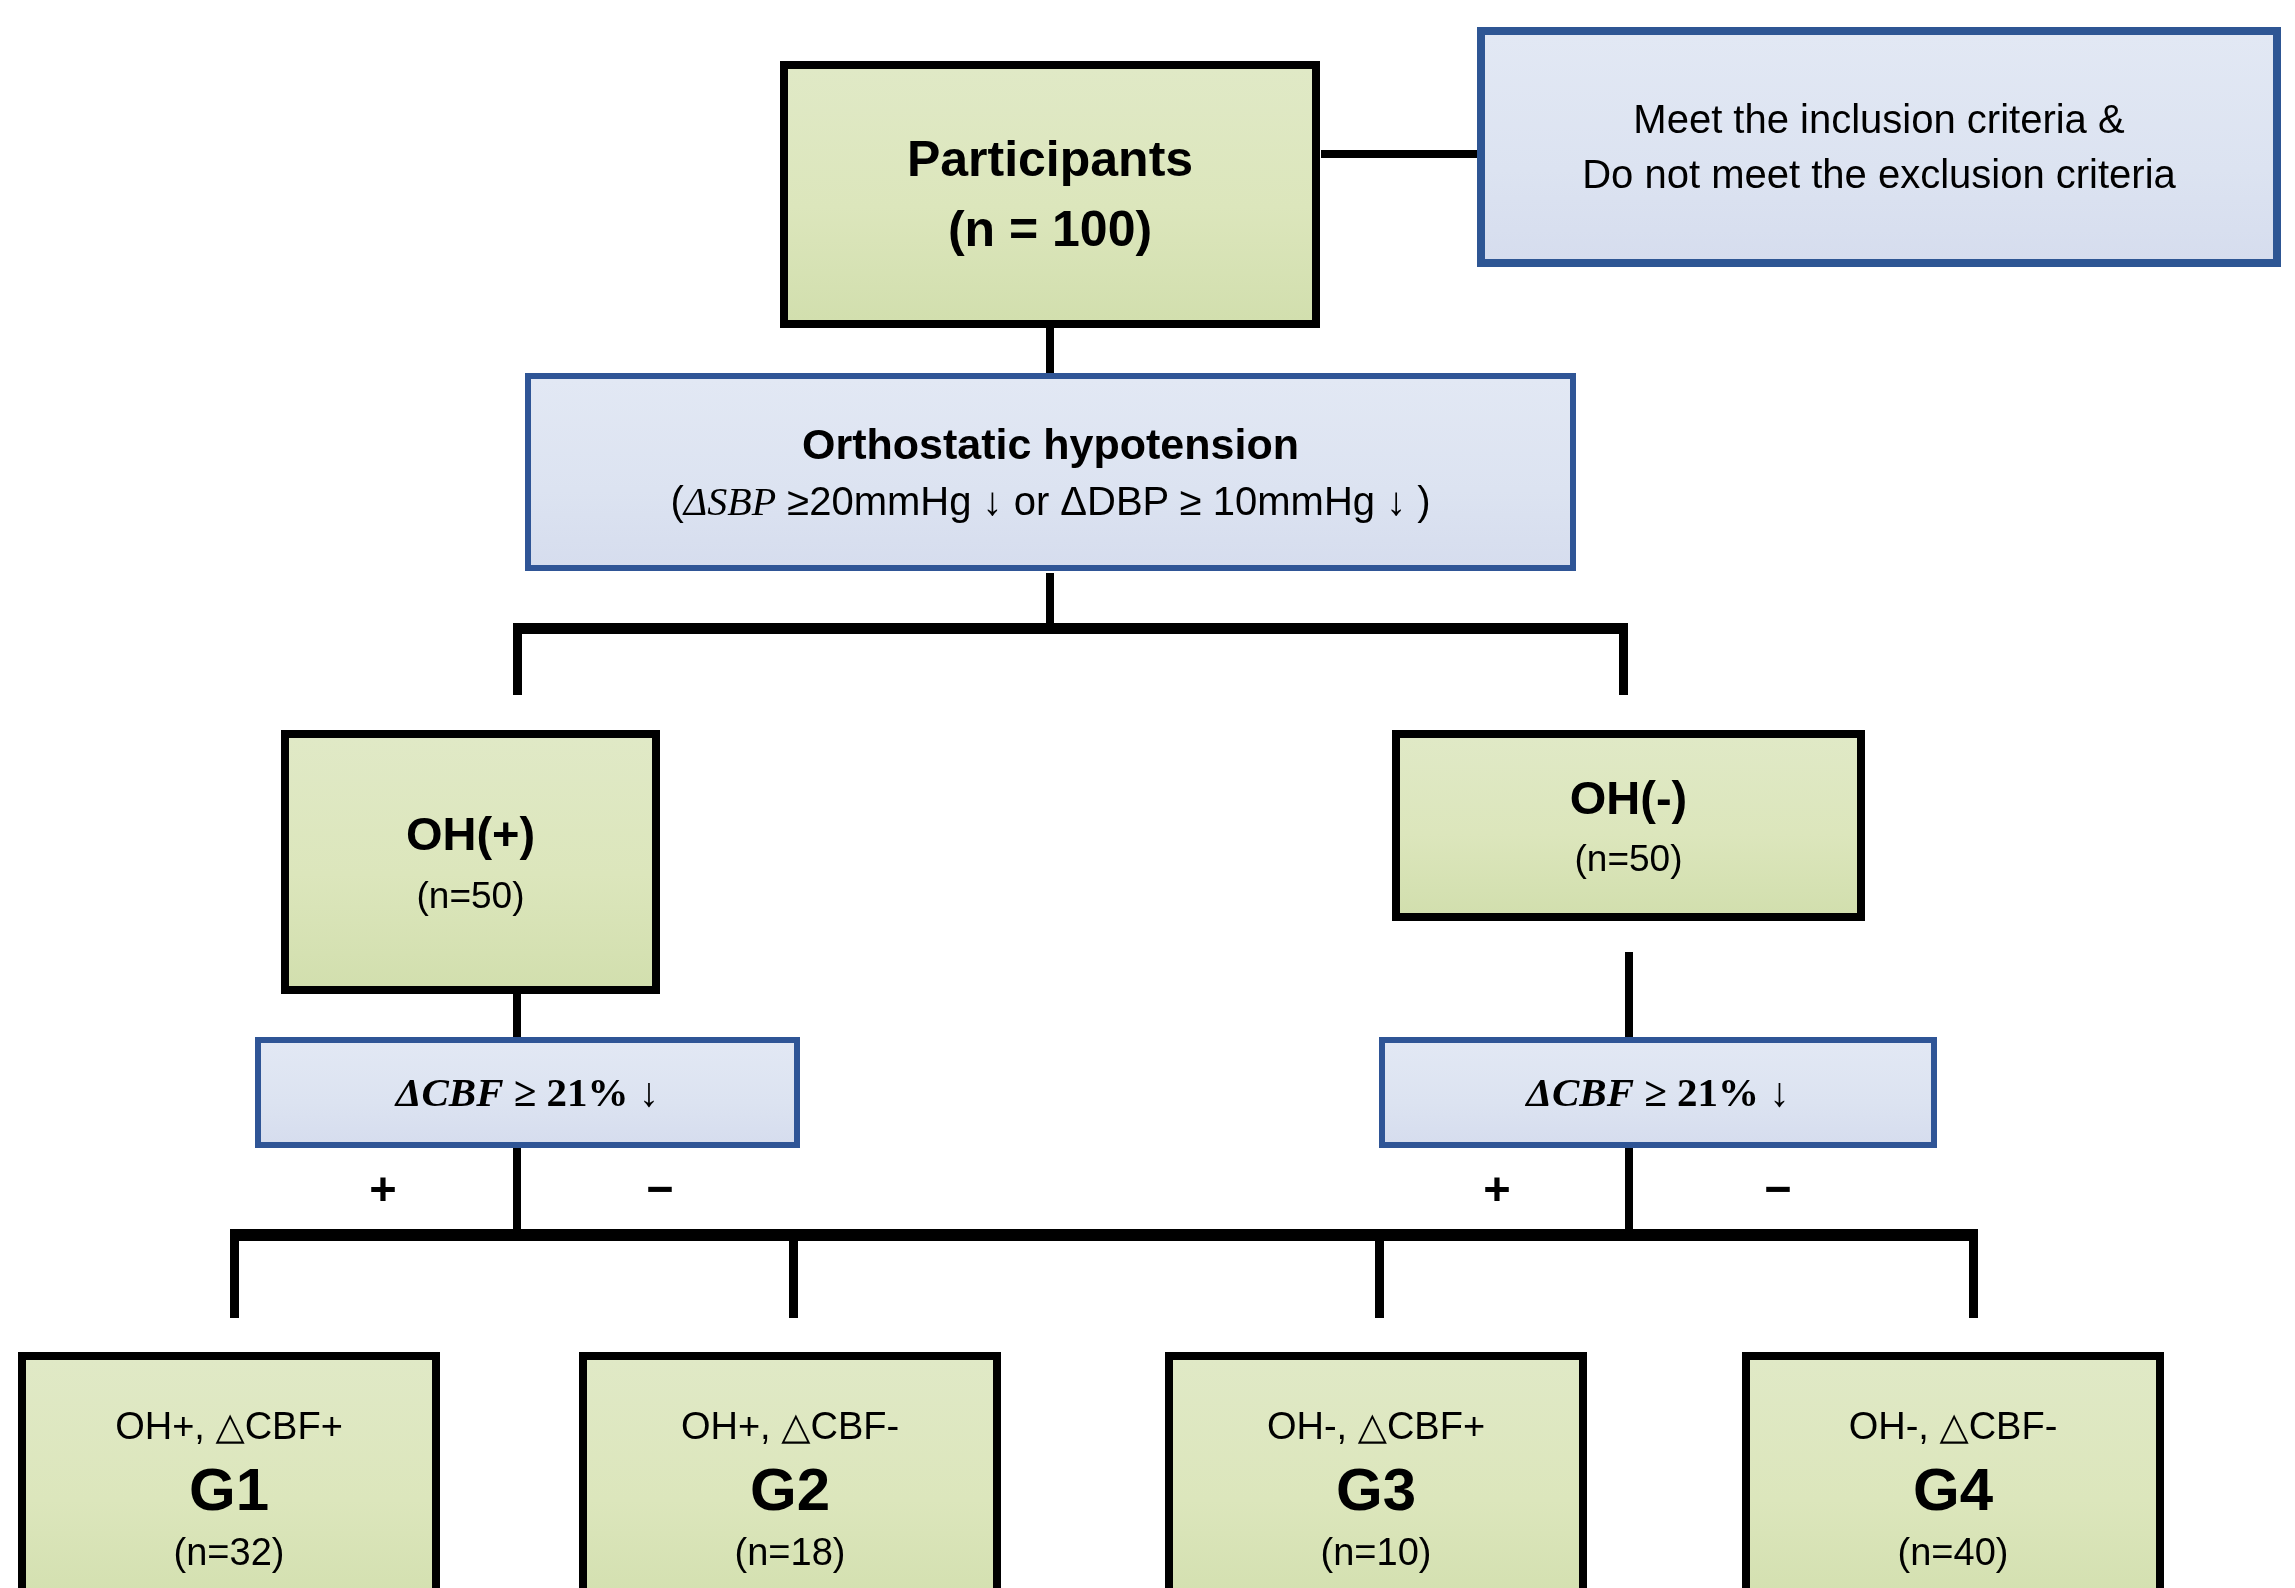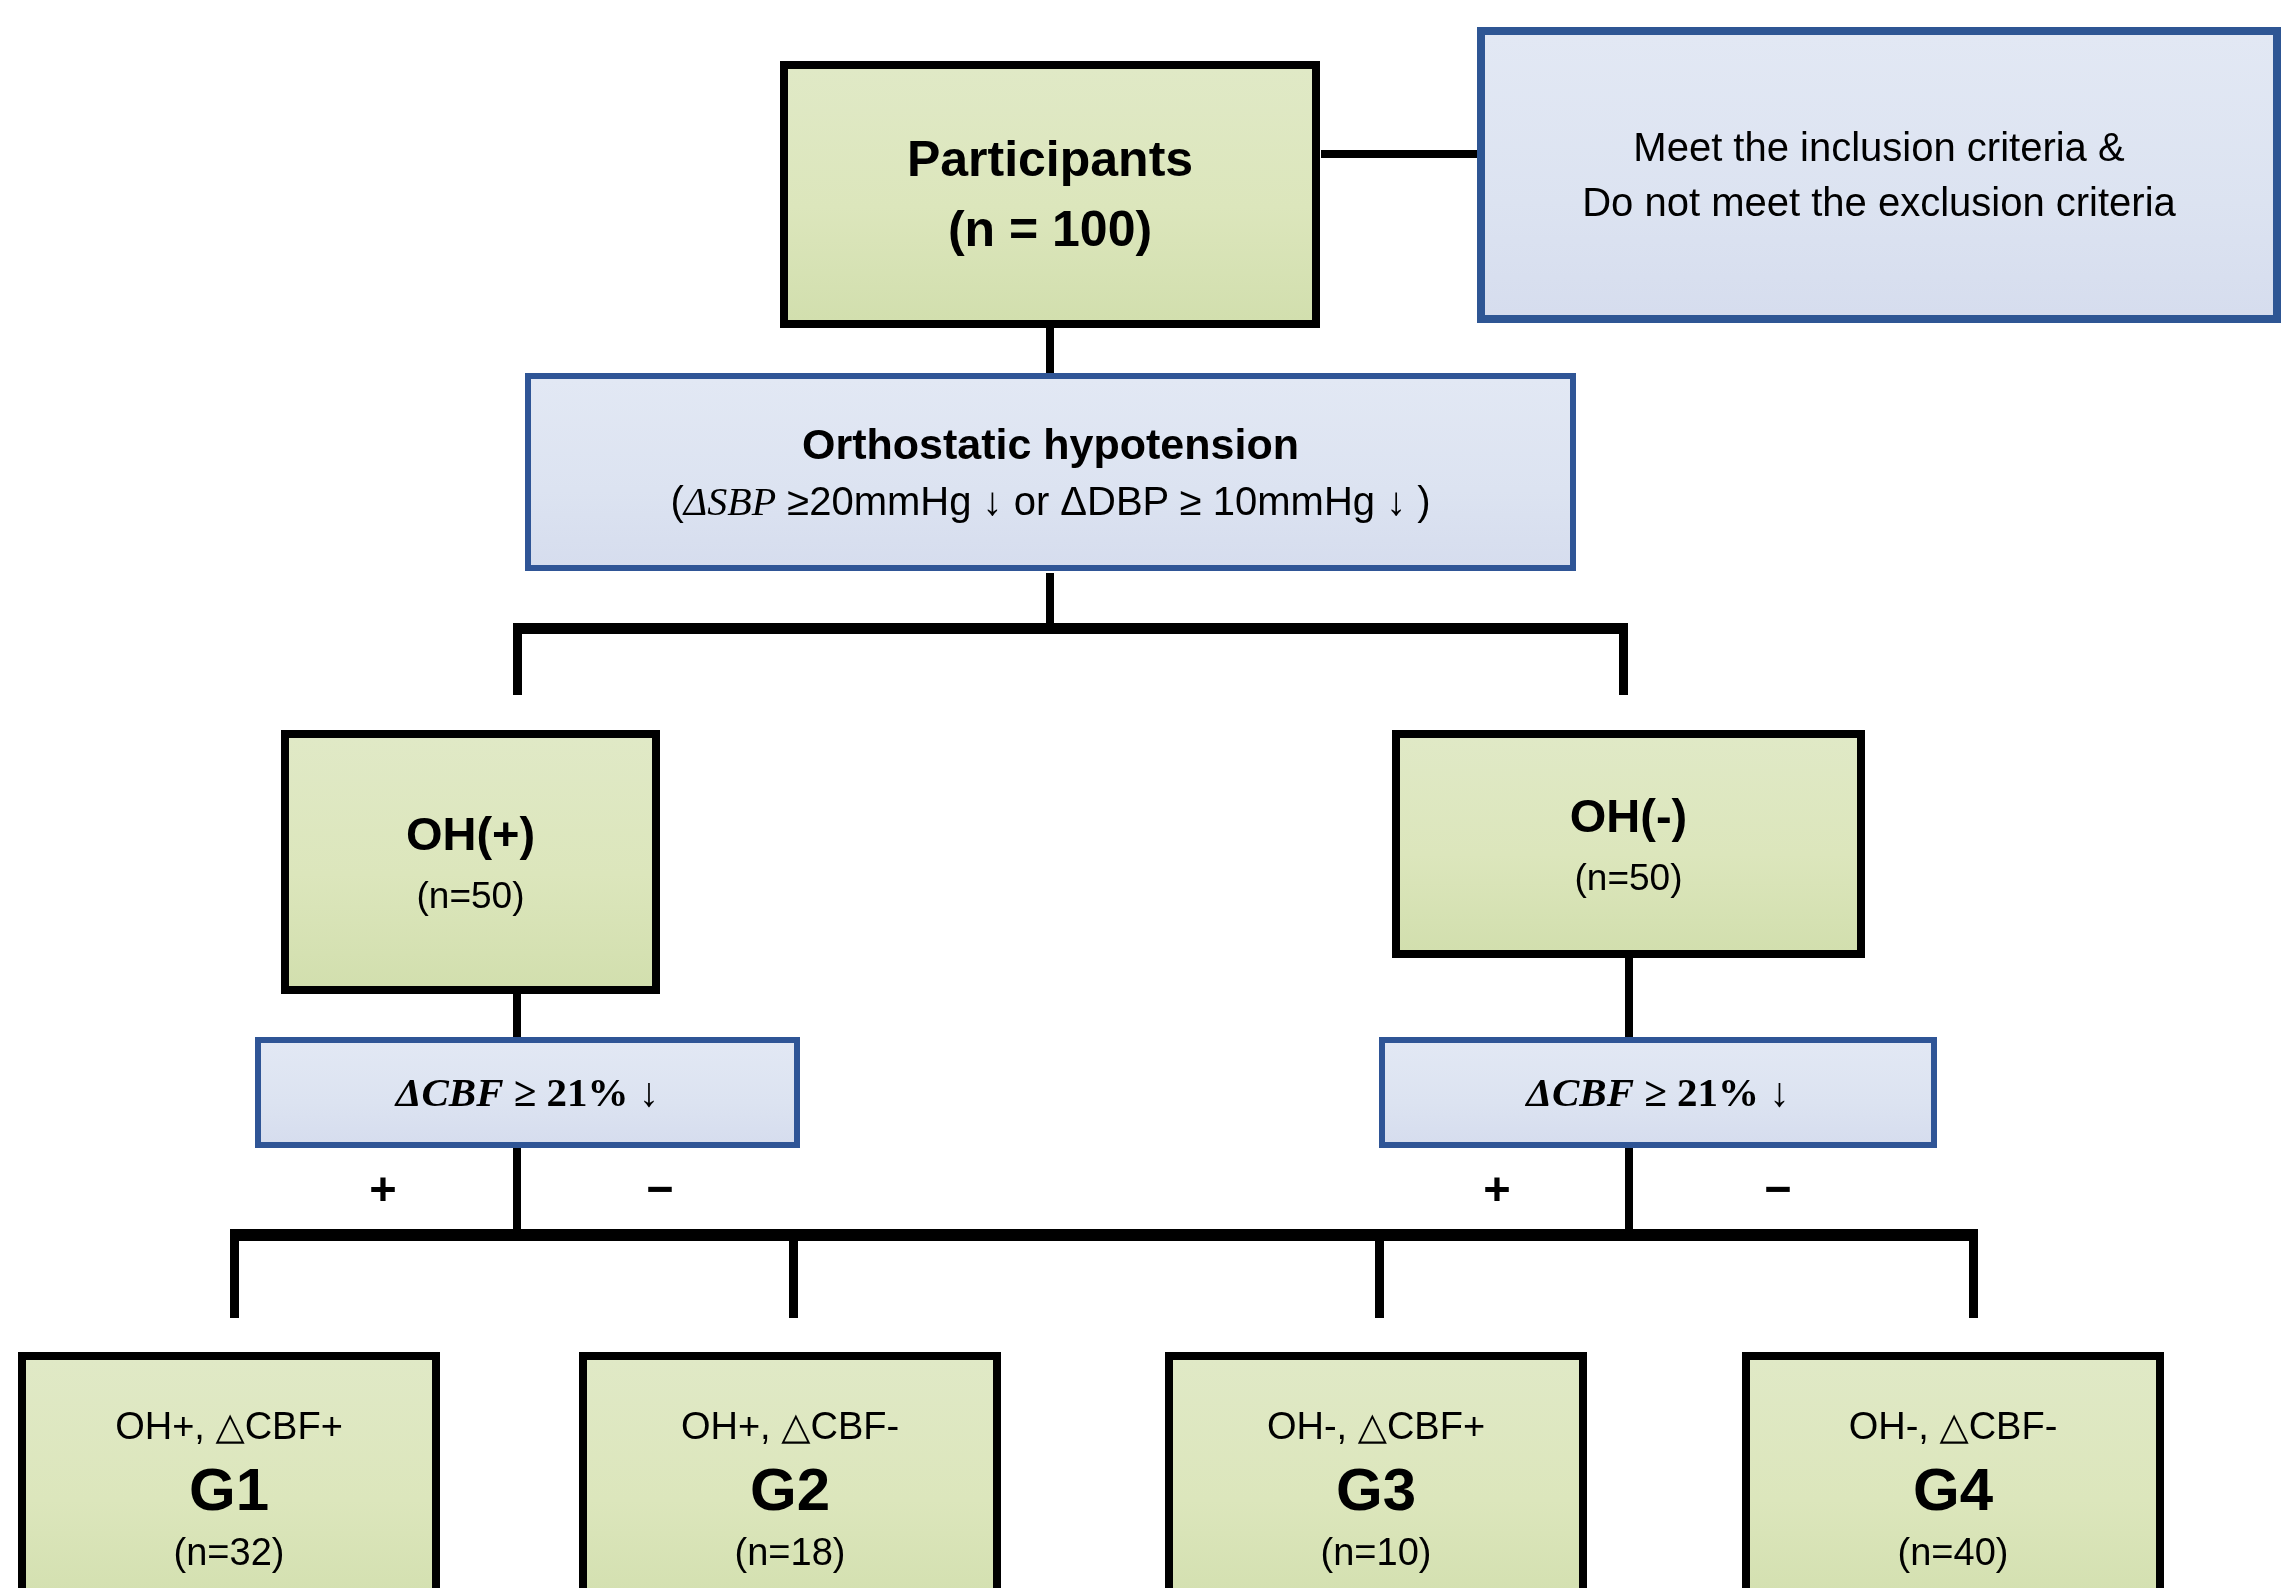--- a/index.html
+++ b/index.html
@@ -70,37 +70,37 @@
   }
 
   
   #participants-box {
     left: 780px; top: 21px; width: 540px; height: 267px;
     font-size: 50px; font-weight: bold;
   }
   #participants-box .l1 { margin-bottom: 10.5px; }
 
   #criteria-box {
-    left: 1477px; top: 27px; width: 804px; height: 296px;
+    left: 1477px; top: 27px; width: 804px; height: 240px;
     font-size: 40px;
   }
   #criteria-box .l1 { margin-bottom: 7.5px; }
 
   #oh-def-box {
     left: 525px; top: 373px; width: 1051px; height: 198px;
     padding: 0 10.5px;
   }
   #oh-def-box .l1 { font-size: 43px; font-weight: bold; margin-bottom: 7.5px; }
   #oh-def-box .l2 { font-size: 40px; }
 
   #oh-pos-box {
     left: 281px; top: 690px; width: 379px; height: 264px;
   }
   #oh-neg-box {
-    left: 1392px; top: 690px; width: 473px; height: 228px;
+    left: 1392px; top: 690px; width: 473px; height: 191px;
   }
   .oh-title { font-size: 47px; font-weight: bold; margin-bottom: 12px; }
   .oh-sub   { font-size: 37px; font-weight: normal; }
 
   #cbf-left-box {
     left: 255px; top: 1037px; width: 545px; height: 111px;
     font-size: 41px;
   }
   #cbf-right-box {
     left: 1379px; top: 1037px; width: 558px; height: 111px;

